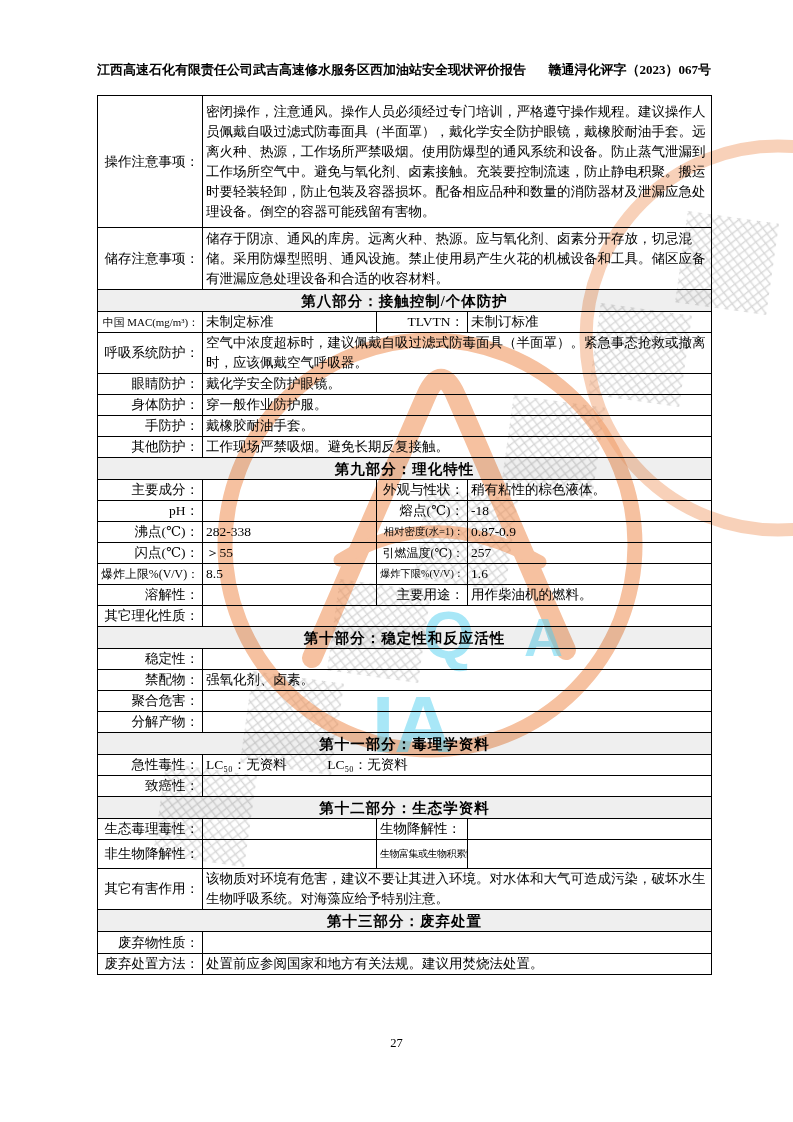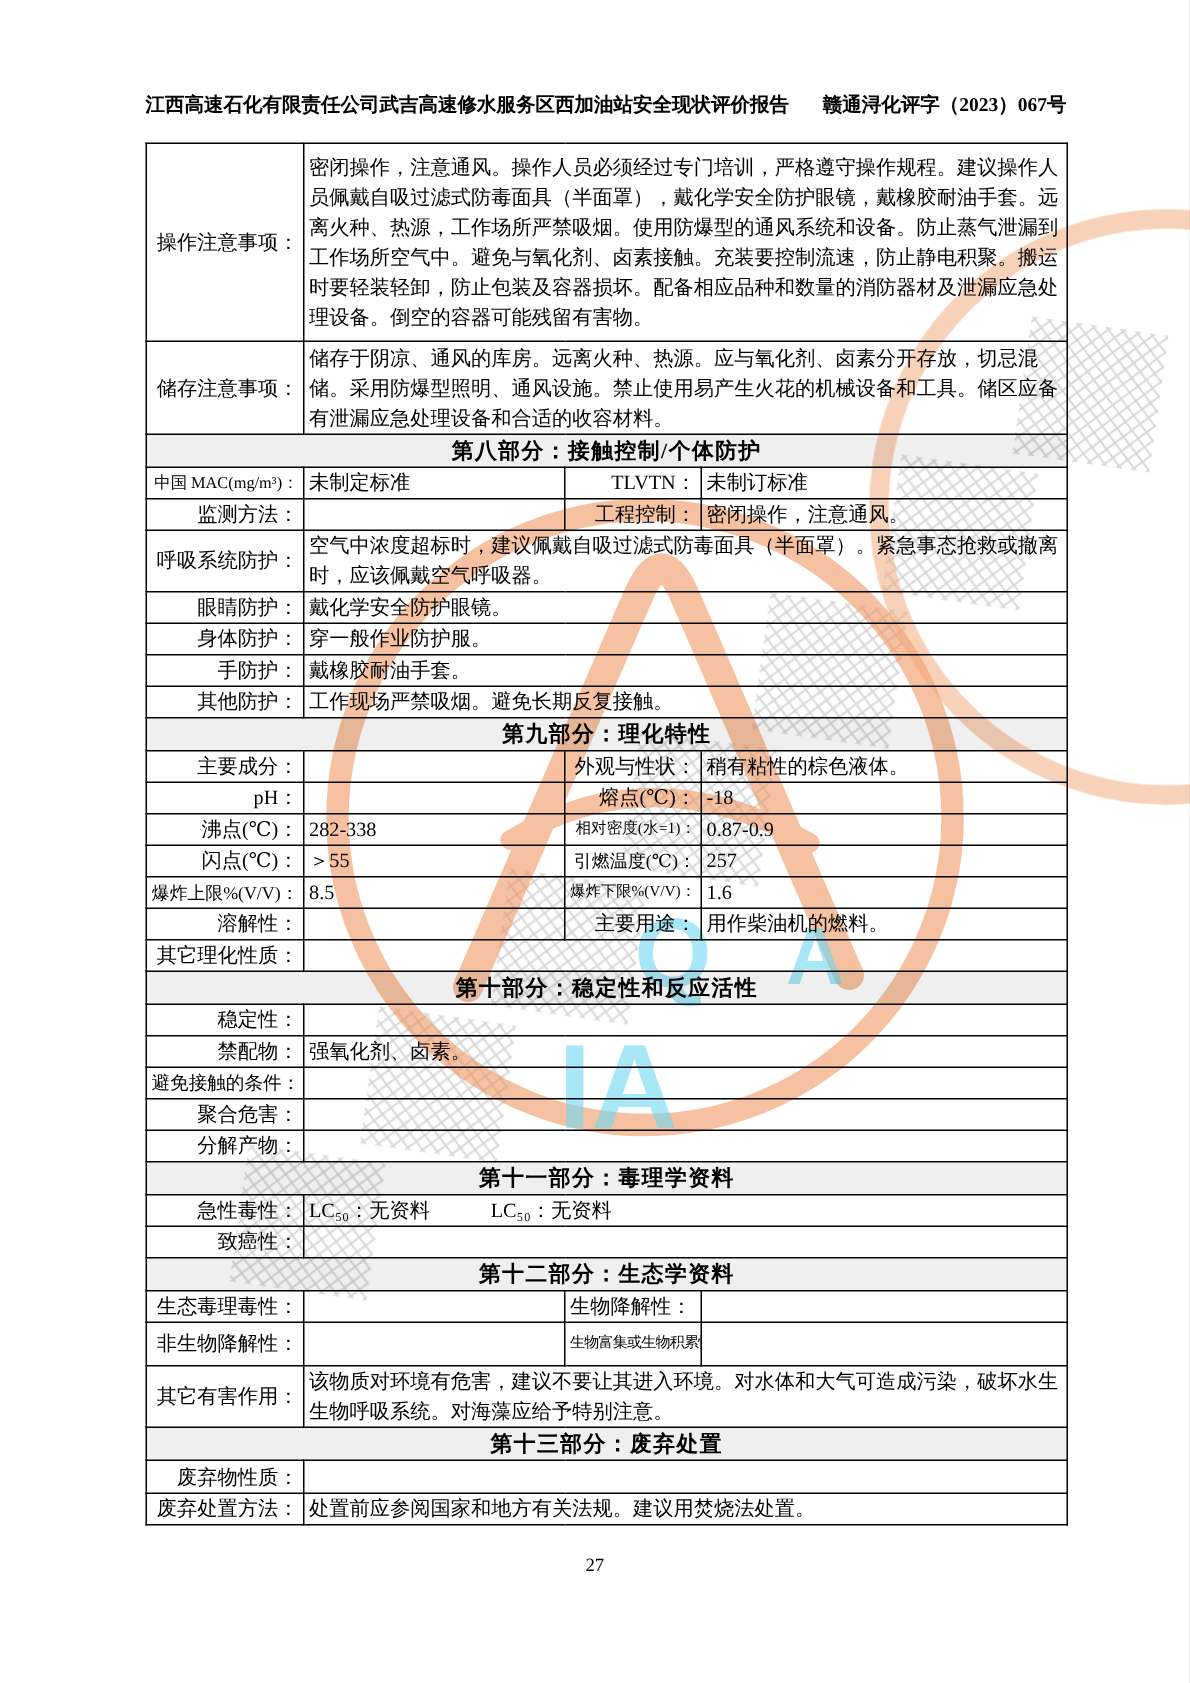--- a/index.html
+++ b/index.html
@@ -70,26 +70,20 @@
         </tr>
         <tr class="sec" style="height: 22px;">
           <td class="" colspan="4">第八部分：接触控制/个体防护</td>
         </tr>
         <tr style="height: 21px;">
           <td class="lab" style="font-size: 10.9px;">中国 MAC(mg/m³)：</td>
           <td class="val content">未制定标准</td>
           <td class="lab">TLVTN：</td>
           <td class="val content">未制订标准</td>
         </tr>
-        <tr style="height: 21px;">
-          <td class="lab">监测方法：</td>
-          <td class="val content"></td>
-          <td class="lab">工程控制：</td>
-          <td class="val content">密闭操作，注意通风。</td>
-        </tr>
         <tr style="height: 38px;">
           <td class="lab">呼吸系统防护：</td>
           <td class="content" colspan="3">空气中浓度超标时，建议佩戴自吸过滤式防毒面具（半面罩）。紧急事态抢救或撤离时，应该佩戴空气呼吸器。</td>
         </tr>
         <tr style="height: 21px;">
           <td class="lab">眼睛防护：</td>
           <td class="content" colspan="3">戴化学安全防护眼镜。</td>
         </tr>
         <tr style="height: 21px;">
           <td class="lab">身体防护：</td>
@@ -149,24 +143,20 @@
         <tr class="sec" style="height: 22px;">
           <td class="" colspan="4">第十部分：稳定性和反应活性</td>
         </tr>
         <tr style="height: 21px;">
           <td class="lab">稳定性：</td>
           <td class="content" colspan="3"></td>
         </tr>
         <tr style="height: 21px;">
           <td class="lab">禁配物：</td>
           <td class="content" colspan="3">强氧化剂、卤素。</td>
-        </tr>
-        <tr style="height: 21px;">
-          <td class="lab" style="font-size: 12.4px;">避免接触的条件：</td>
-          <td class="content" colspan="3"></td>
         </tr>
         <tr style="height: 21px;">
           <td class="lab">聚合危害：</td>
           <td class="content" colspan="3"></td>
         </tr>
         <tr style="height: 21px;">
           <td class="lab">分解产物：</td>
           <td class="content" colspan="3"></td>
         </tr>
         <tr class="sec" style="height: 22px;">

